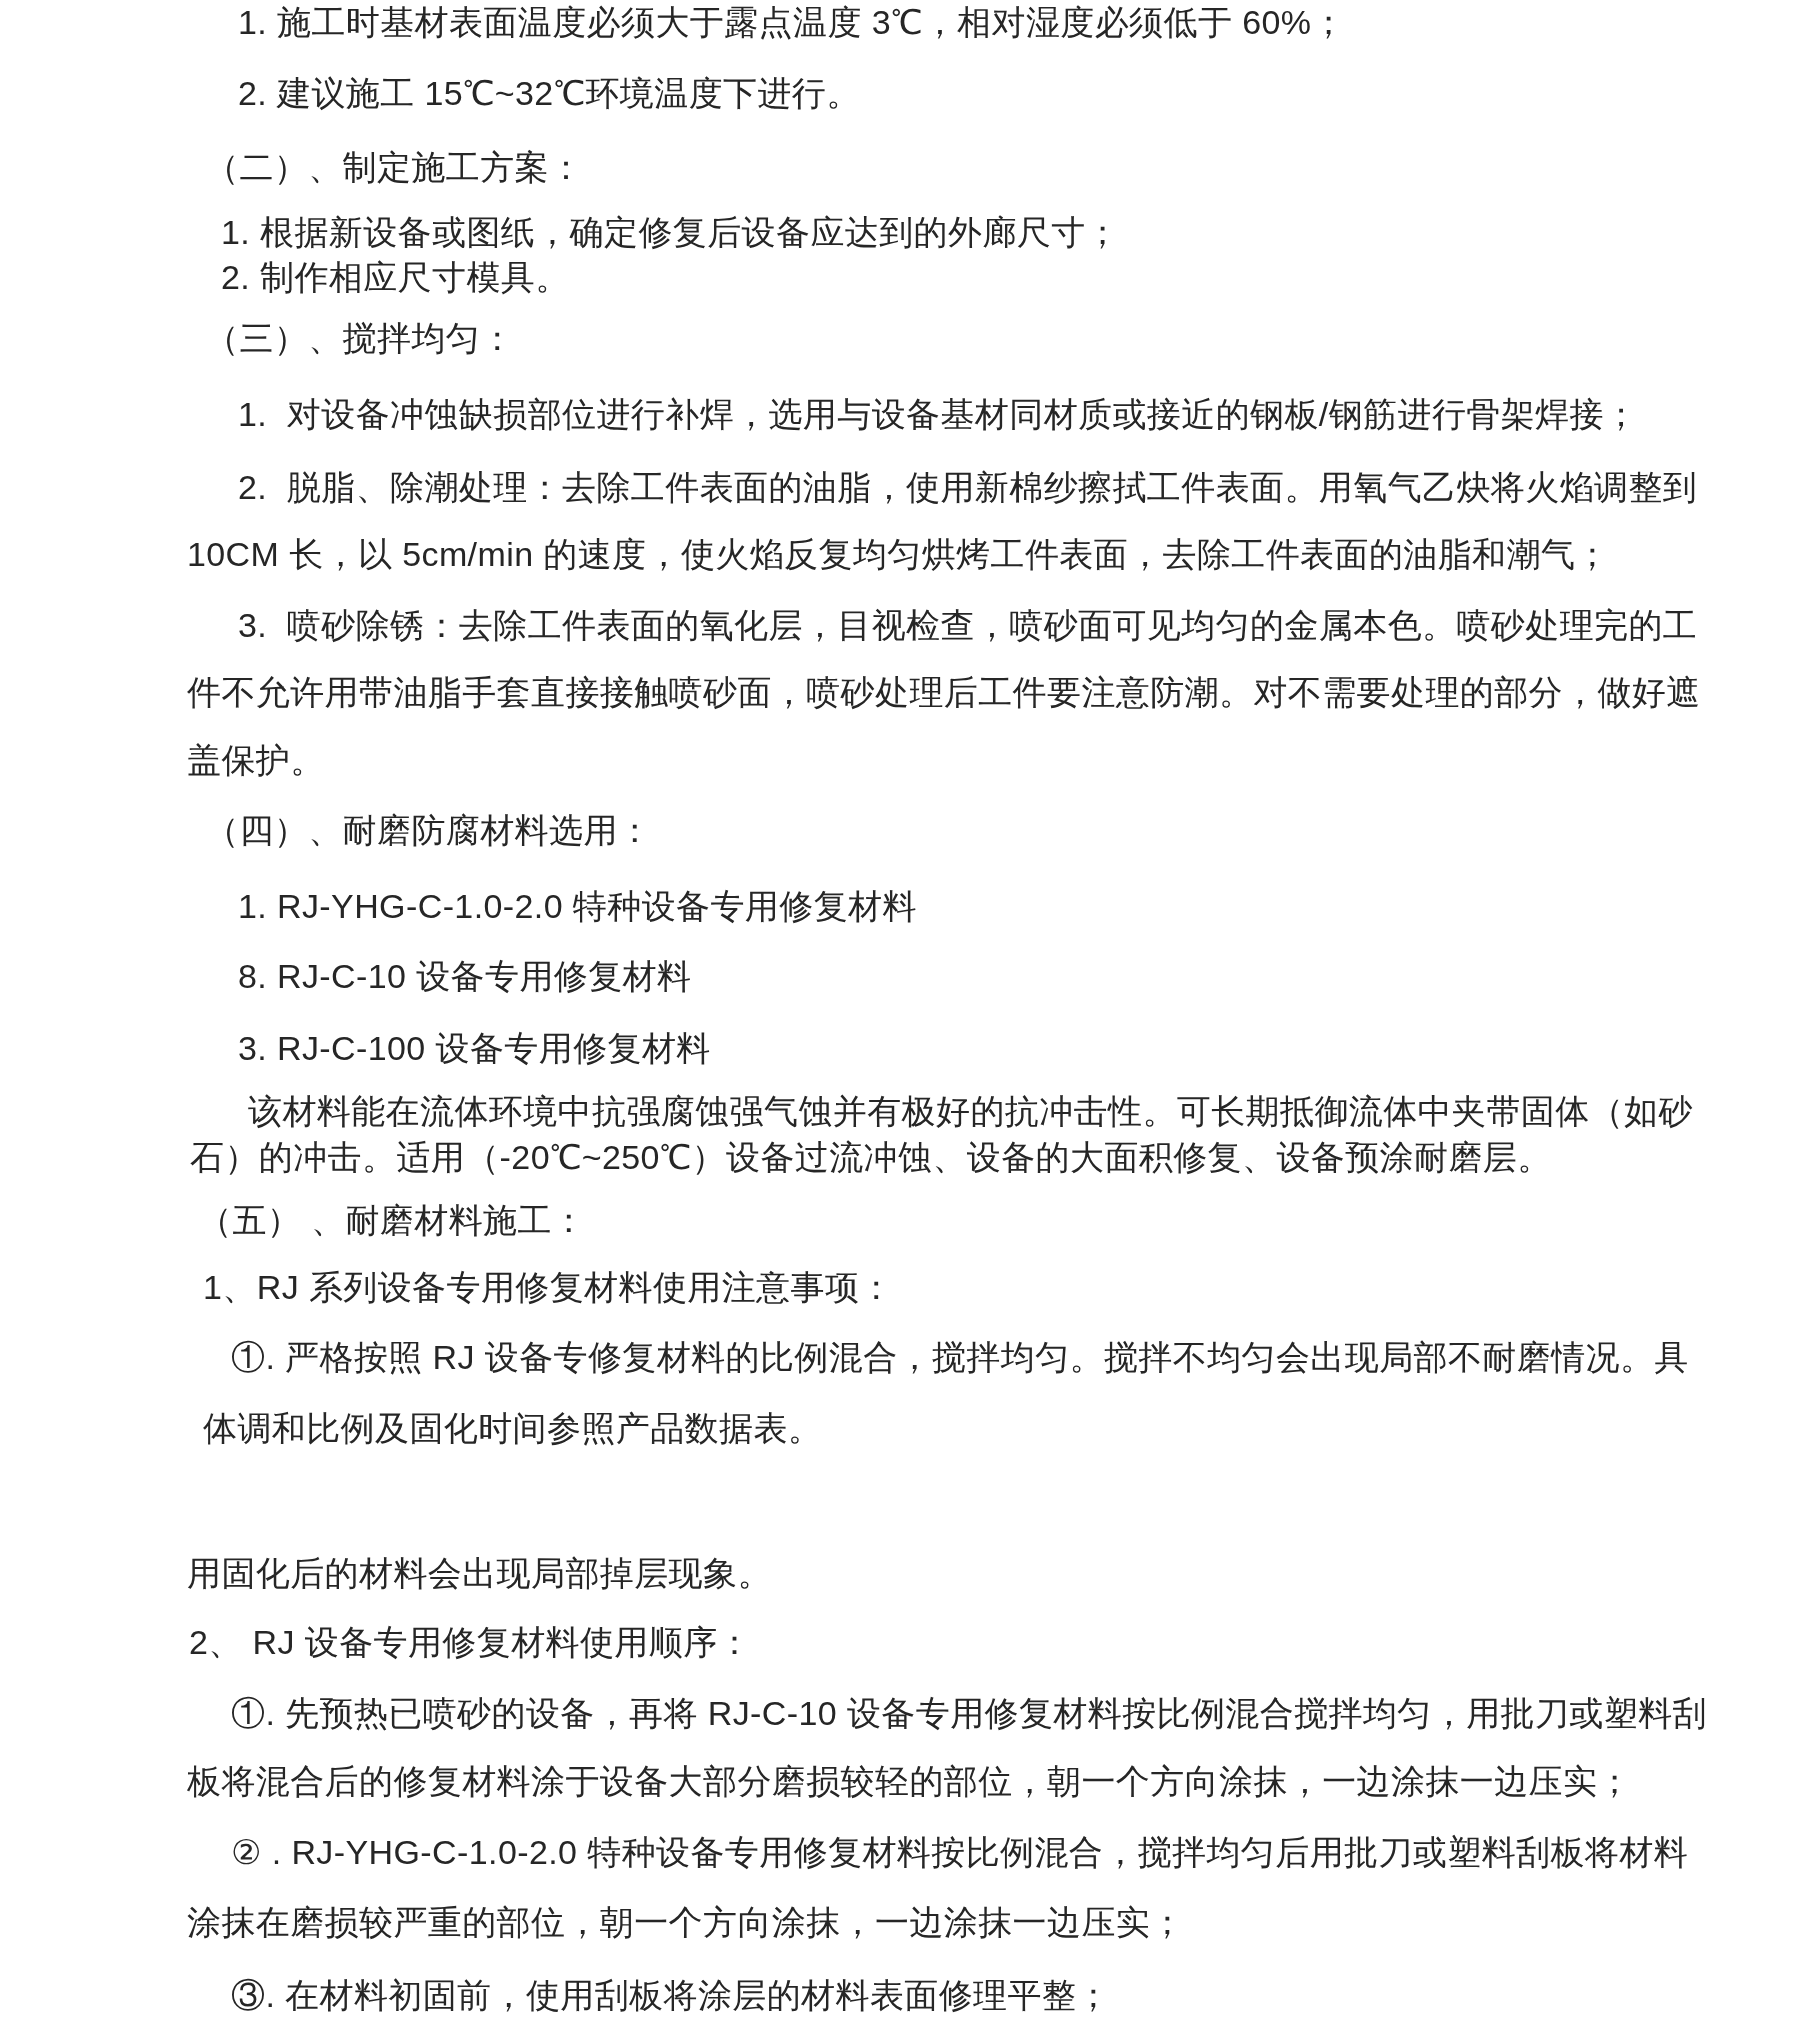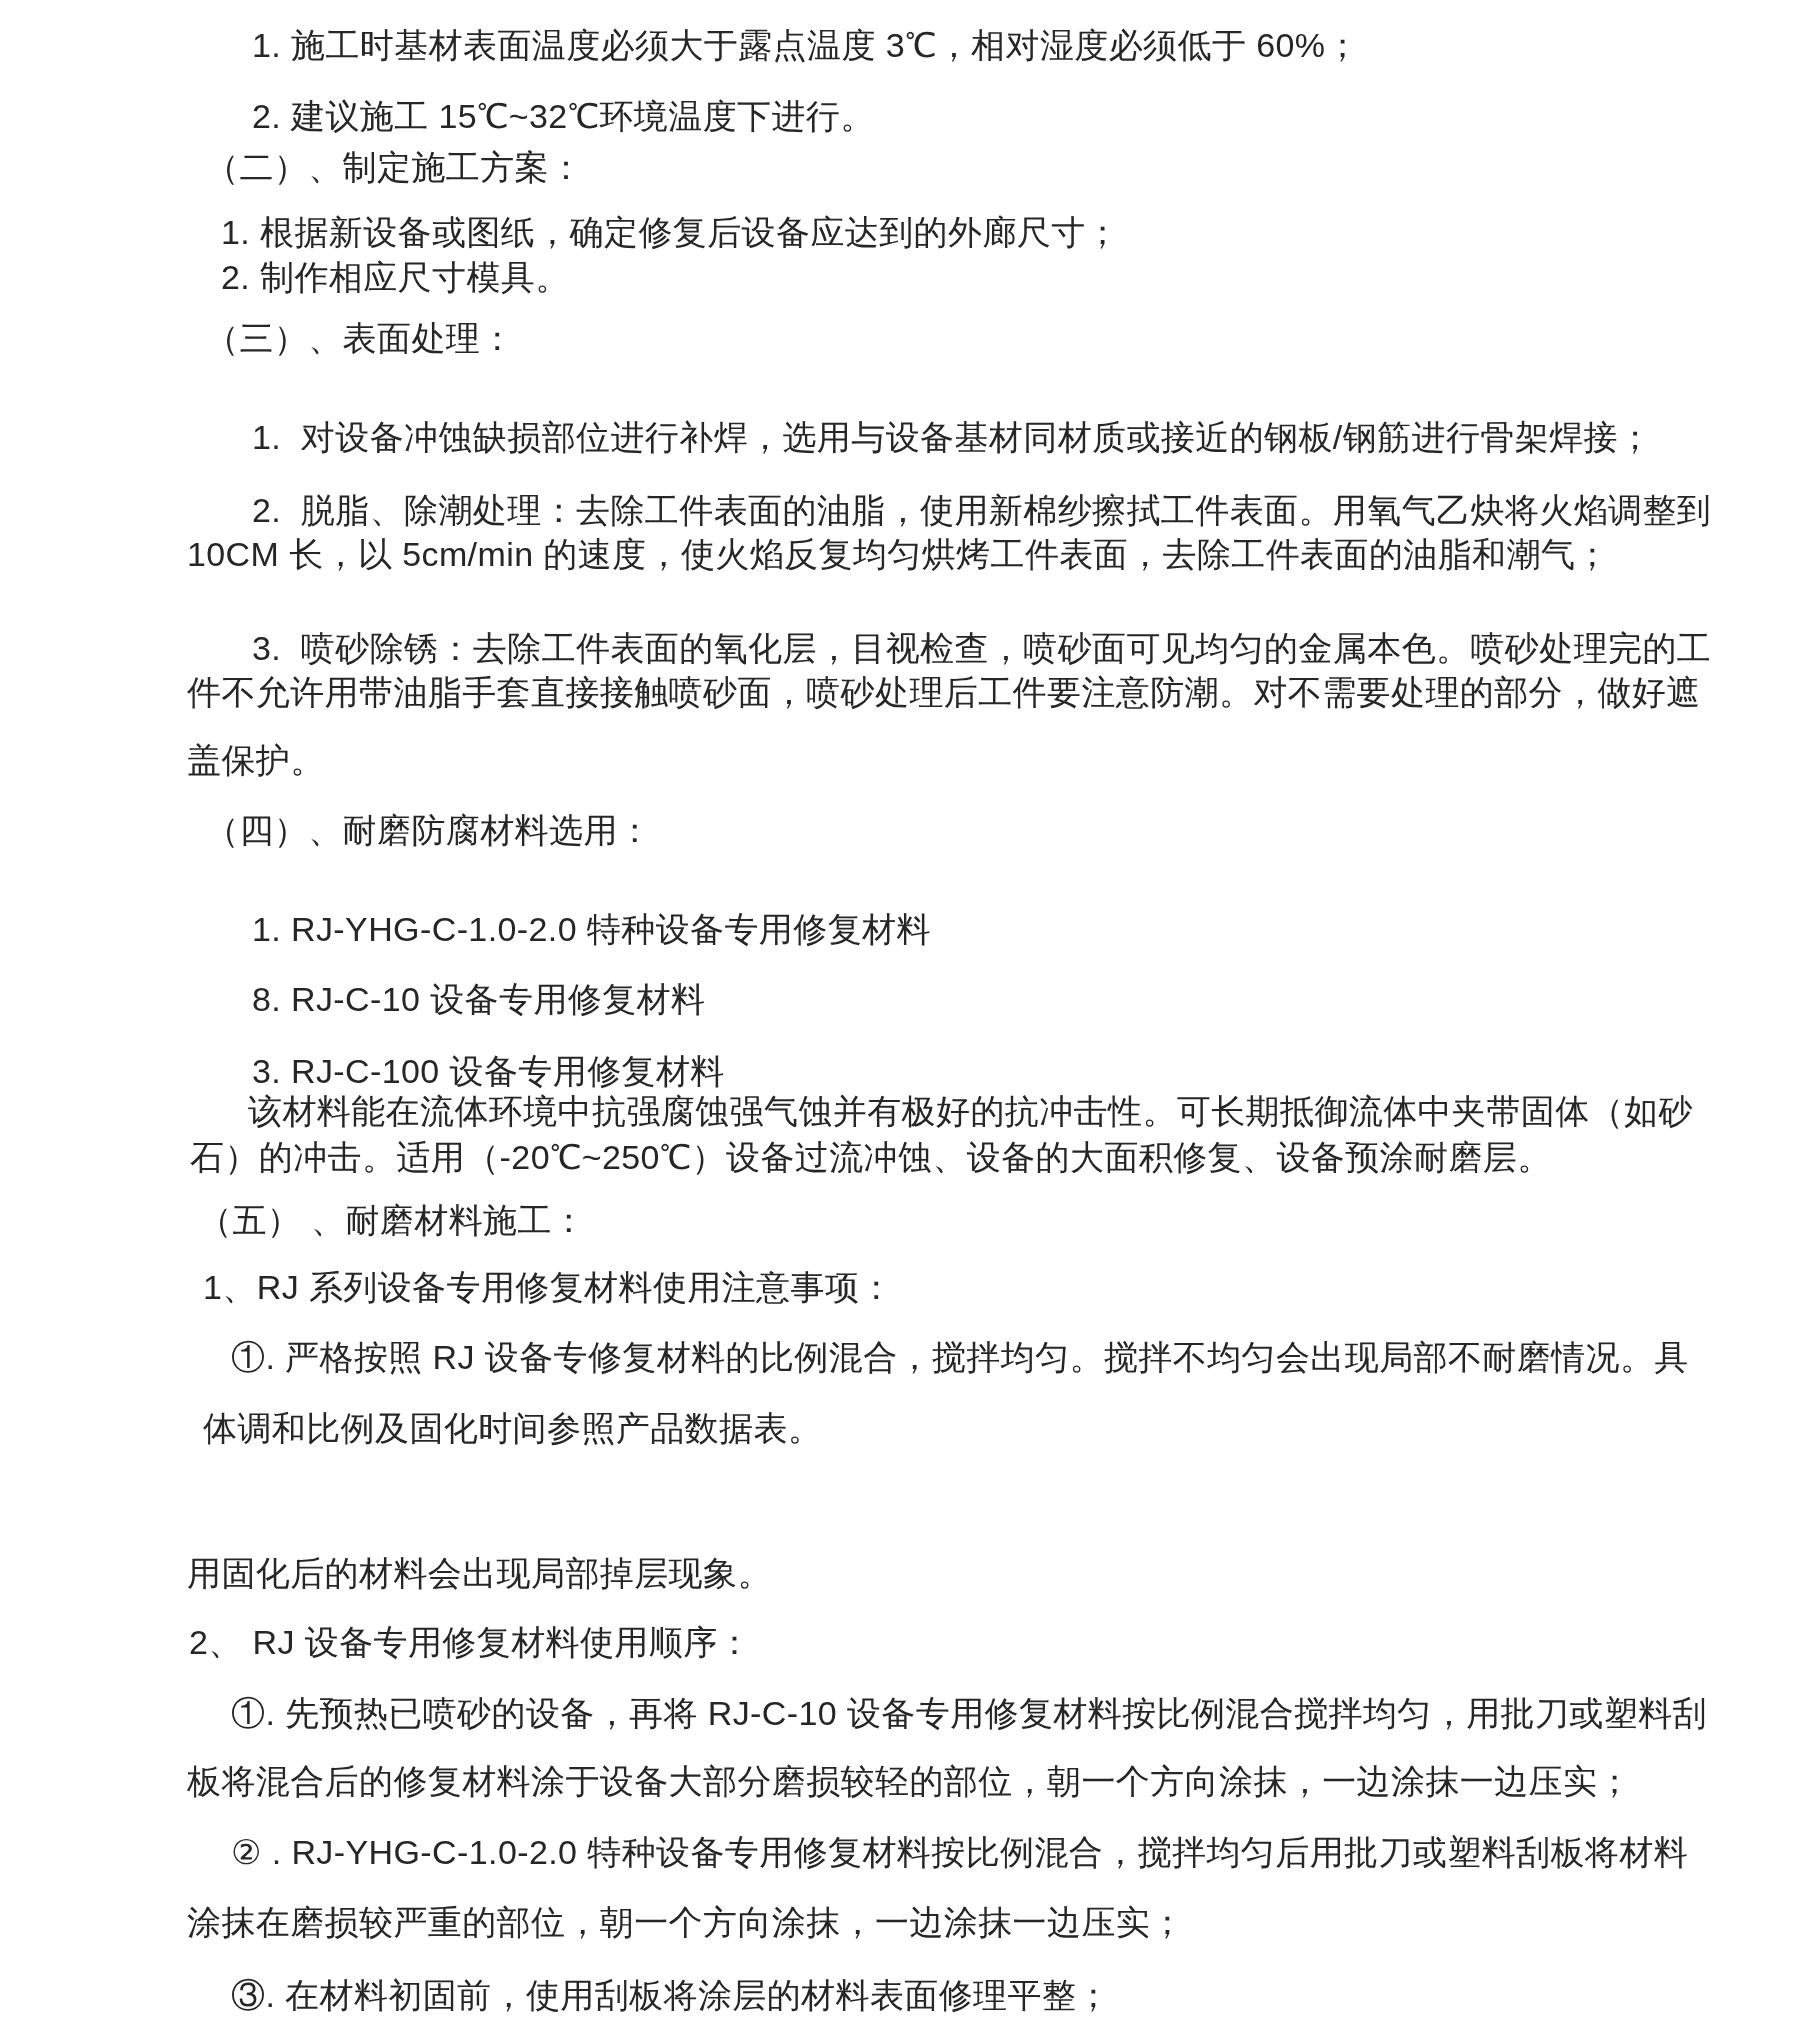--- a/index.html
+++ b/index.html
@@ -26,33 +26,33 @@
   }
   
   .x255 { left: 187px; }
   .x258 { left: 189px; }
   .x260 { left: 190px; text-align: right; }
   .x270 { left: 198px; }
   .x277 { left: 203px; }
   .x280 { left: 205px; }
   .x302 { left: 221px; }
   .x315 { left: 231px; }
-  .x325 { left: 252px; margin-top: 23px; }
+  .x325 { left: 238px; }
   .x338 { left: 248px; }
 </style>
 </head>
 <body>
 
 <div class="page">
   <div class="line x325" style="top:4.4px">1. 施工时基材表面温度必须大于露点温度 3℃，相对湿度必须低于 60%；</div>
   <div class="line x325" style="top:75px">2. 建议施工 15℃~32℃环境温度下进行。</div>
   <div class="line x280" style="top:149px">（二）、制定施工方案：</div>
   <div class="line x302" style="top:214px">1. 根据新设备或图纸，确定修复后设备应达到的外廊尺寸；</div>
   <div class="line x302" style="top:259px">2. 制作相应尺寸模具。</div>
-  <div class="line x280" style="top:320px">（三）、表面处理：</div>
+  <div class="line x280" style="top:320px">（三）、搅拌均匀：</div>
   <div class="line x325" style="top:396px">1.  对设备冲蚀缺损部位进行补焊，选用与设备基材同材质或接近的钢板/钢筋进行骨架焊接；</div>
   <div class="line x325" style="top:469px">2.  脱脂、除潮处理：去除工件表面的油脂，使用新棉纱擦拭工件表面。用氧气乙炔将火焰调整到</div>
   <div class="line x255" style="top:536px">10CM 长，以 5cm/min 的速度，使火焰反复均匀烘烤工件表面，去除工件表面的油脂和潮气；</div>
   <div class="line x325" style="top:607px">3.  喷砂除锈：去除工件表面的氧化层，目视检查，喷砂面可见均匀的金属本色。喷砂处理完的工</div>
   <div class="line x255" style="top:674px">件不允许用带油脂手套直接接触喷砂面，喷砂处理后工件要注意防潮。对不需要处理的部分，做好遮</div>
   <div class="line x255" style="top:742px">盖保护。</div>
   <div class="line x280" style="top:812px">（四）、耐磨防腐材料选用：</div>
   <div class="line x325" style="top:888px">1. RJ-YHG-C-1.0-2.0 特种设备专用修复材料</div>
   <div class="line x325" style="top:958px">8. RJ-C-10 设备专用修复材料</div>
   <div class="line x325" style="top:1030px">3. RJ-C-100 设备专用修复材料</div>

